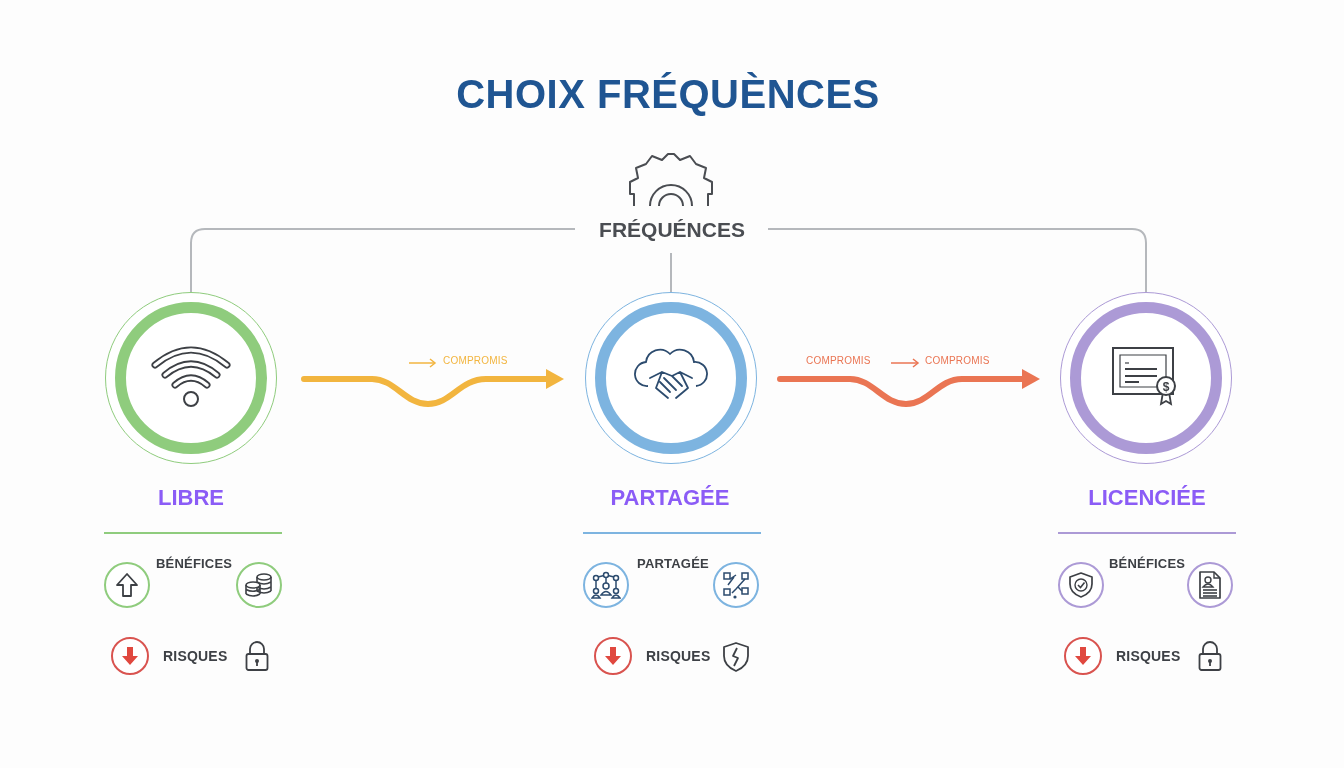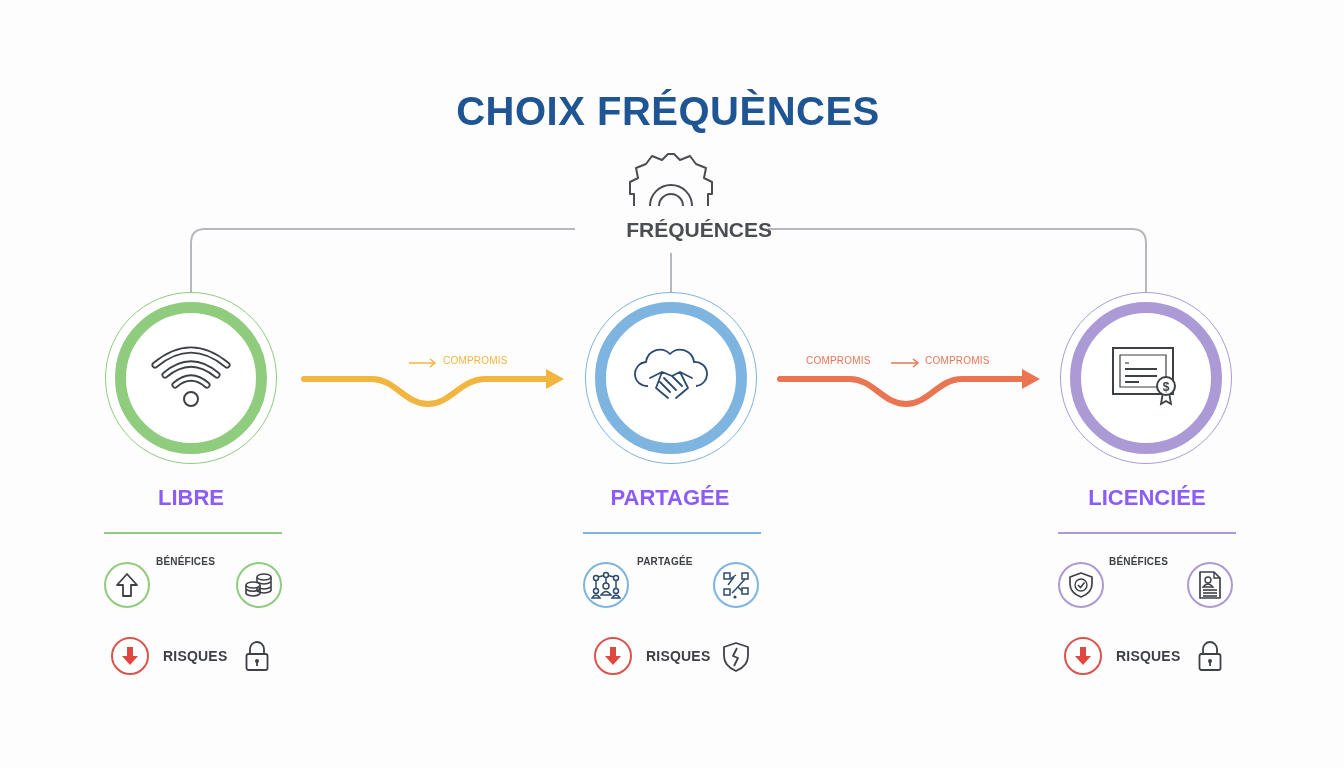--- a/index.html
+++ b/index.html
@@ -1,34 +1,34 @@
 <!DOCTYPE html>
 <html><head>
 <meta charset="utf-8">
 <style>
   * { box-sizing: border-box; margin: 0; padding: 0; }
   html, body { width: 1344px; height: 768px; background: #fdfdfd; overflow: hidden; }
   body { position: relative; font-family: "Liberation Sans", "DejaVu Sans", sans-serif; color: #3c3f44; }
   .abs { position: absolute; }
   .title {
     left: 0; top: 72px; width: 1336px; text-align: center;
-    font-size: 40px; font-weight: 700; color: #1f5592; letter-spacing: 0.5px; margin-top: 17px;
+    font-size: 40px; font-weight: 700; color: #1f5592; letter-spacing: 0.5px;
   }
   .hub-label {
-    left: 572px; top: 218px; width: 200px; text-align: right;
+    left: 572px; top: 218px; width: 200px; text-align: center;
     font-size: 21px; font-weight: 700; color: #4a4d52;
   }
   .connectors { left: 0; top: 0; width: 1344px; height: 768px; pointer-events: none; }
   .node-ring { position: absolute; width: 172px; height: 172px; border-radius: 50%; }
   .node-ring .outer { position: absolute; inset: 0; border-radius: 50%; border: 1.5px solid; background: #fff; }
   .node-ring .inner { position: absolute; inset: 10px; border-radius: 50%; border: 11px solid; background: #fff; }
   .node-ring .icon { position: absolute; left: 50%; top: 50%; transform: translate(-50%, -50%); }
   .node-title { position: absolute; width: 220px; text-align: center; font-size: 22px; font-weight: 700; color: #8b5cf6; }
   .rule { position: absolute; height: 2px; width: 178px; }
-  .small-label { position: absolute; font-size: 10px; font-weight: 700; color: #3d4045; letter-spacing: 0.2px; }
+  .small-label { position: absolute; font-size: 13px; font-weight: 700; color: #3d4045; letter-spacing: 0.2px; }
   .badge { position: absolute; width: 46px; height: 46px; border-radius: 50%; border: 2px solid; background: #fff; display: flex; align-items: center; justify-content: center; }
   .risk-badge { position: absolute; width: 38px; height: 38px; border-radius: 50%; border: 2px solid #d9534f; background: #fff; display: flex; align-items: center; justify-content: center; }
   .lock { position: absolute; }
   .flow-label { position: absolute; font-size: 10px; font-weight: 400; letter-spacing: 0.2px; }
 </style>
 </head>
 <body>
 
 <div class="abs title">CHOIX FRÉQUÈNCES</div>
 

